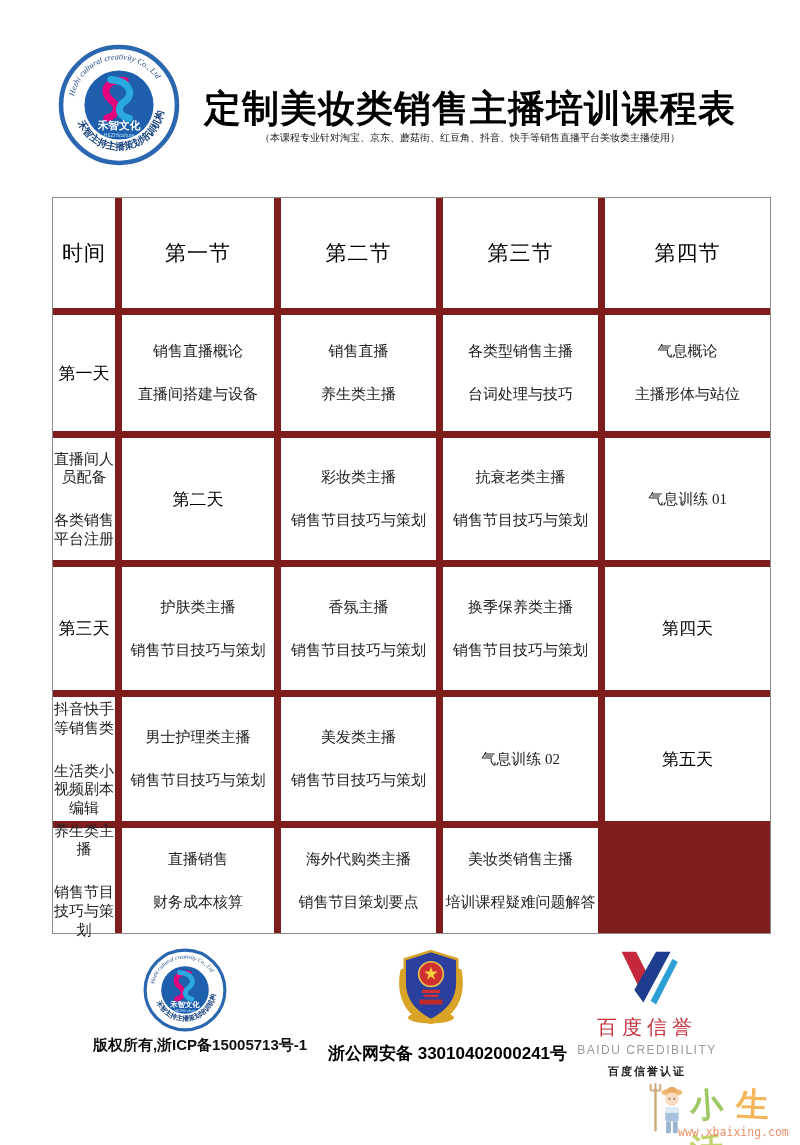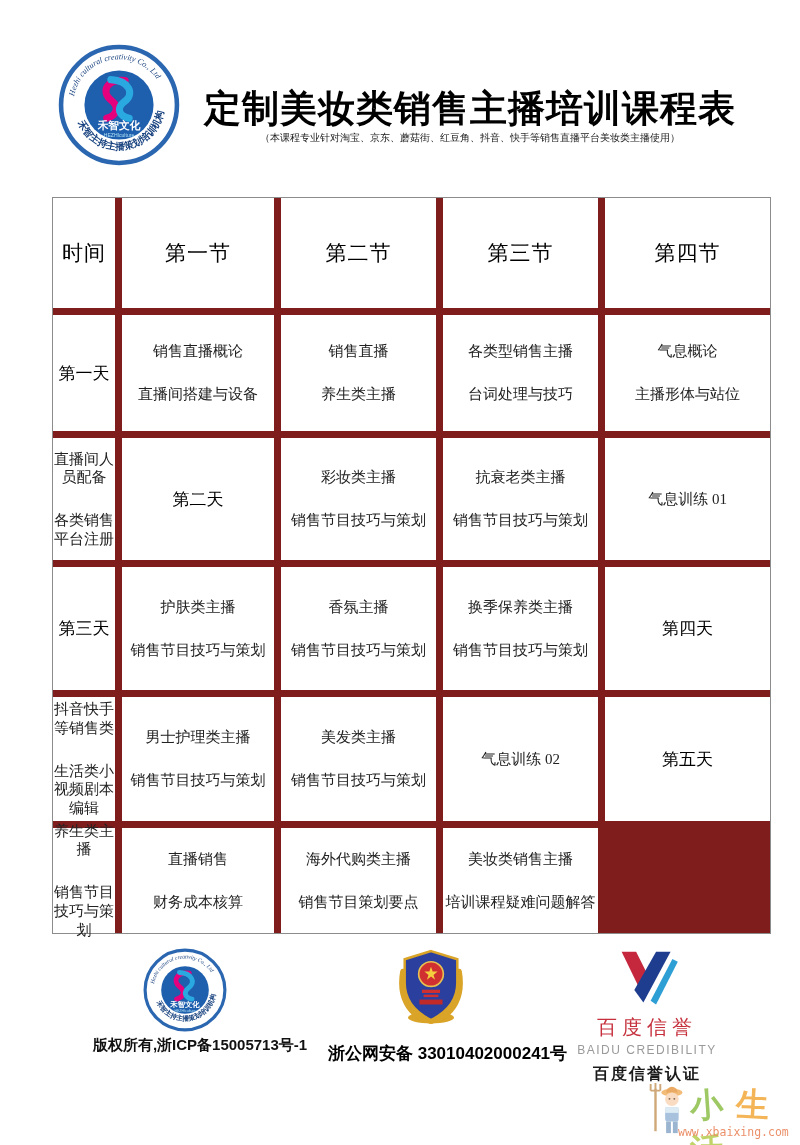--- a/index.html
+++ b/index.html
@@ -34,21 +34,21 @@
   .police-badge{position:absolute;left:394px;top:944px;width:74px;height:84px;}
   .police-text{position:absolute;left:320px;top:1042px;width:255px;text-align:center;
              font-family:"Liberation Sans","DejaVu Sans",sans-serif;
              font-size:17px;font-weight:bold;color:#000;}
   .baidu{position:absolute;left:572px;top:950px;width:150px;text-align:center;}
   .baidu-v{width:66px;height:58px;}
   .baidu-cn{font-family:"Liberation Sans","DejaVu Sans",sans-serif;font-size:20px;
             letter-spacing:5px;color:#c5303c;margin-top:2px;}
   .baidu-en{font-family:"Liberation Sans","DejaVu Sans",sans-serif;font-size:12px;
             letter-spacing:1.5px;color:#9a9a9a;margin-top:2px;}
-  .baidu-cert{font-family:"Liberation Sans","DejaVu Sans",sans-serif;font-size:16px;
+  .baidu-cert{font-family:"Liberation Sans","DejaVu Sans",sans-serif;font-size:11px;
             font-weight:bold;letter-spacing:2px;color:#1a1a1a;margin-top:7px;}
 
   
   .watermark{position:absolute;right:4px;bottom:4px;width:150px;height:60px;opacity:.85;}
   .wm-figure{position:absolute;left:2px;bottom:4px;width:42px;height:56px;}
   .wm-text{position:absolute;left:44px;top:2px;font-weight:bold;font-size:33px;
            font-family:"Liberation Sans","DejaVu Sans",sans-serif;letter-spacing:2px;}
   .wm-text span{display:inline-block;}
   .wm-c1{color:#8cbf4a;transform:rotate(-4deg);}
   .wm-c2{color:#f2a93b;transform:rotate(3deg);}

